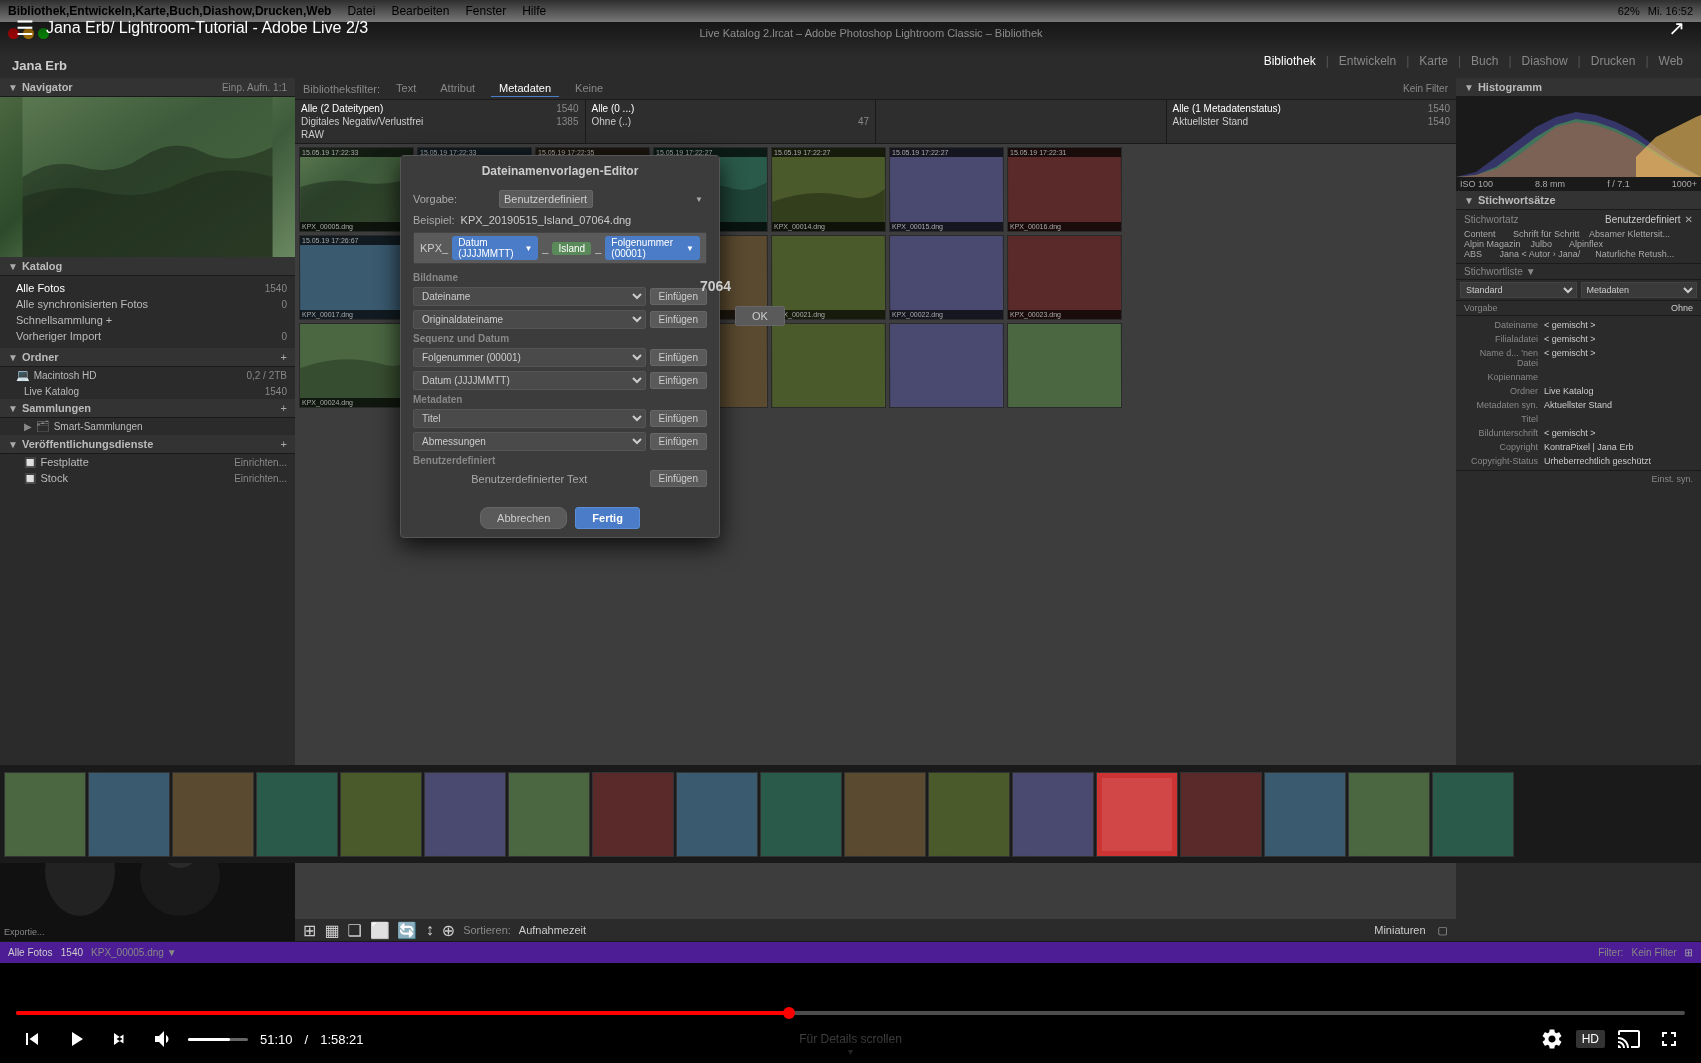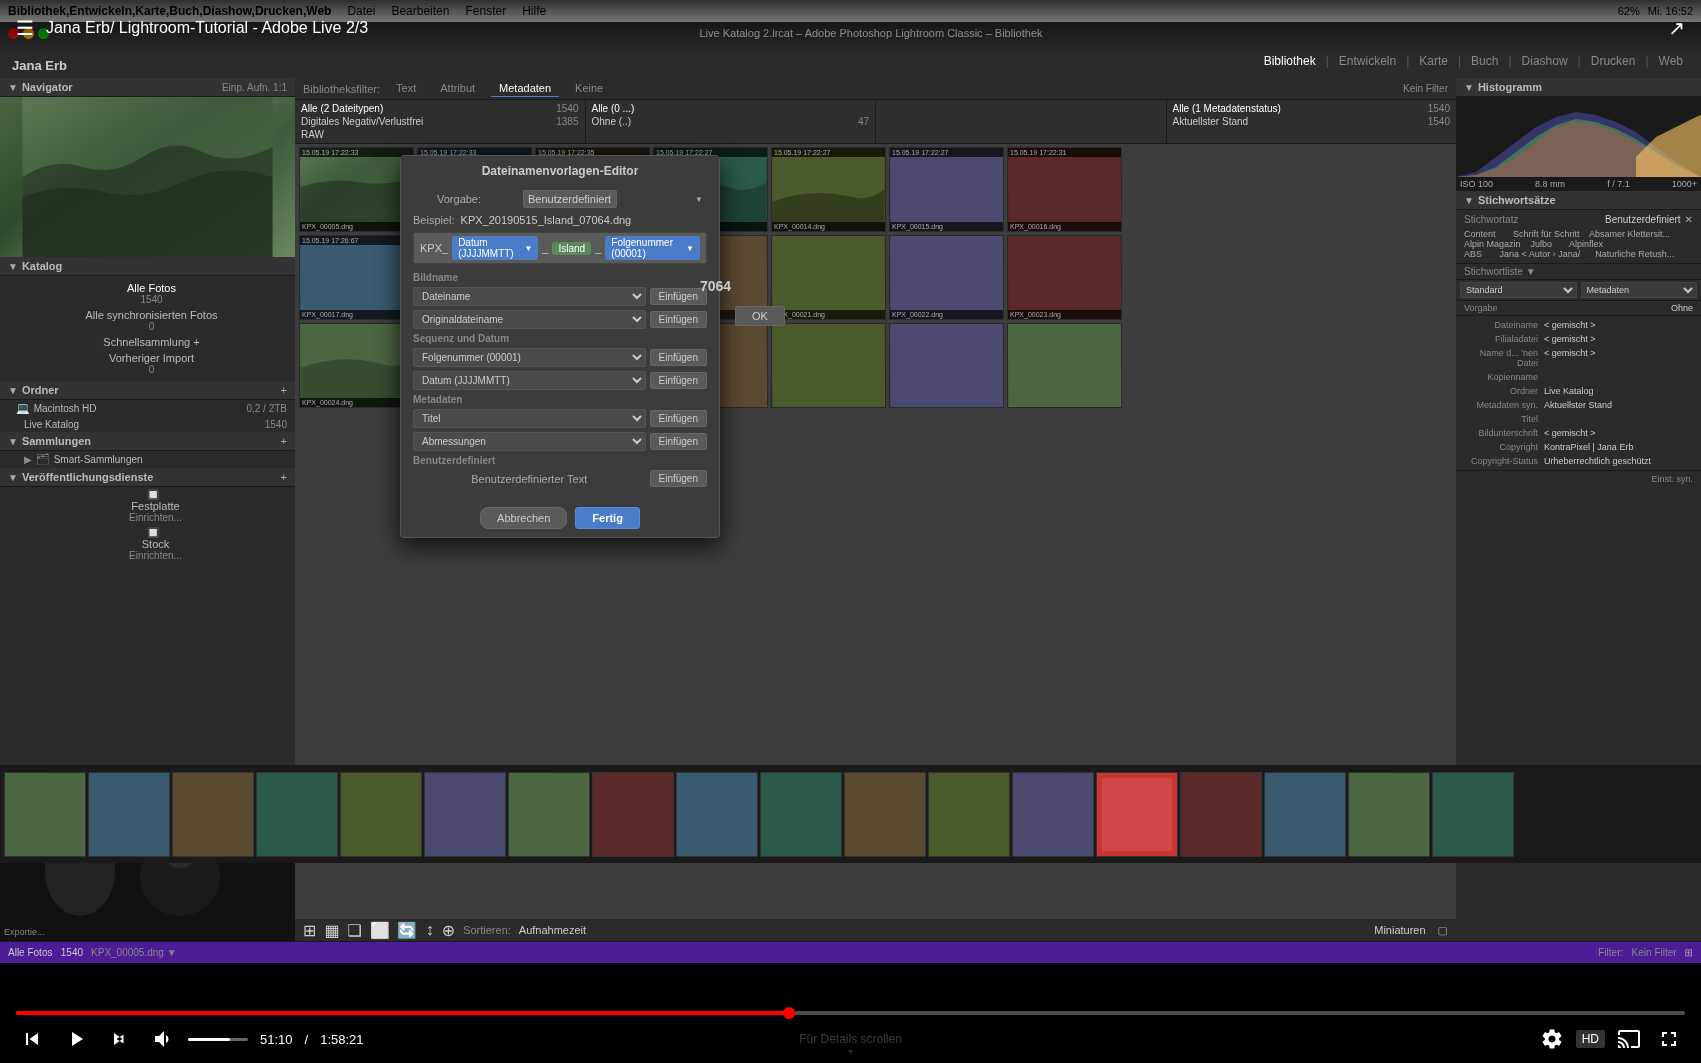--- a/index.html
+++ b/index.html
@@ -42,21 +42,21 @@
     .lr-workspace { flex: 1; display: flex; overflow: hidden; }
 
     
     .lr-left { width: 295px; background: #2b2b2b; display: flex; flex-direction: column; font-size: 11px; overflow: hidden; }
 
     .navigator-preview { width: 100%; height: 160px; background: #1a1a1a; position: relative; overflow: hidden; }
     .navigator-img { width: 100%; height: 100%; background: linear-gradient(135deg, #4a6741 0%, #2d4a2a 30%, #5a7850 50%, #3d5a3a 70%, #6a8860 100%); }
 
     
     .catalog-section { padding: 4px 0; }
-    .catalog-item { display: flex; align-items: center; padding: 2px 8px 2px 16px; cursor: pointer; flex-direction: column; }
+    .catalog-item { display: flex; align-items: center; padding: 2px 8px 2px 16px; cursor: pointer; }
     .catalog-item-label { flex: 1; color: #bbb; }
     .catalog-item-count { color: #888; font-size: 10px; }
     .catalog-item.active .catalog-item-label { color: #fff; }
 
     
     .folder-item { display: flex; align-items: center; padding: 2px 8px 2px 16px; cursor: pointer; }
     .folder-item-label { flex: 1; color: #bbb; font-size: 10px; }
     .folder-item-count { color: #888; font-size: 10px; }
 
     
@@ -105,21 +105,21 @@
     .scroll-hint { position: absolute; bottom: 6px; left: 50%; transform: translateX(-50%); color: rgba(255,255,255,0.7); font-size: 12px; text-align: center; }
 
     
     .dialog-main { background: #3c3c3c; border: 1px solid #555; border-radius: 4px; width: 320px; position: absolute; top: 155px; left: 400px; padding: 0; box-shadow: 0 8px 24px rgba(0,0,0,0.8); pointer-events: all; }
     .dialog-title-bar { background: #3c3c3c; padding: 8px 12px 4px; text-align: center; }
     .dialog-title { color: #ccc; font-size: 12px; font-weight: 600; }
     .dialog-body { padding: 8px 12px; }
 
     
     .dialog-row { display: flex; align-items: center; margin-bottom: 6px; gap: 6px; }
-    .dialog-row-label { color: #aaa; font-size: 11px; width: 80px; flex-shrink: 0; margin-left: 24px; }
+    .dialog-row-label { color: #aaa; font-size: 11px; width: 80px; flex-shrink: 0; }
     .dialog-select { flex: 1; background: #5a5a5a; border: 1px solid #666; color: #ccc; font-size: 11px; padding: 2px 4px; border-radius: 2px; appearance: none; }
     .dialog-select-wrap { flex: 1; position: relative; }
     .dialog-select-wrap::after { content: '▼'; position: absolute; right: 4px; top: 50%; transform: translateY(-50%); color: #aaa; font-size: 8px; pointer-events: none; }
     .dialog-example { color: #aaa; font-size: 11px; }
     .dialog-example-val { color: #ccc; font-size: 11px; }
 
     
     .token-bar { background: #5a5a5a; border: 1px solid #444; border-radius: 2px; padding: 3px 6px; display: flex; align-items: center; gap: 4px; margin-bottom: 8px; min-height: 24px; }
     .token-text { color: #ccc; font-size: 11px; }
     .token-chip { background: #4a7cc7; color: #fff; font-size: 10px; padding: 1px 6px; border-radius: 3px; display: flex; align-items: center; gap: 2px; }

